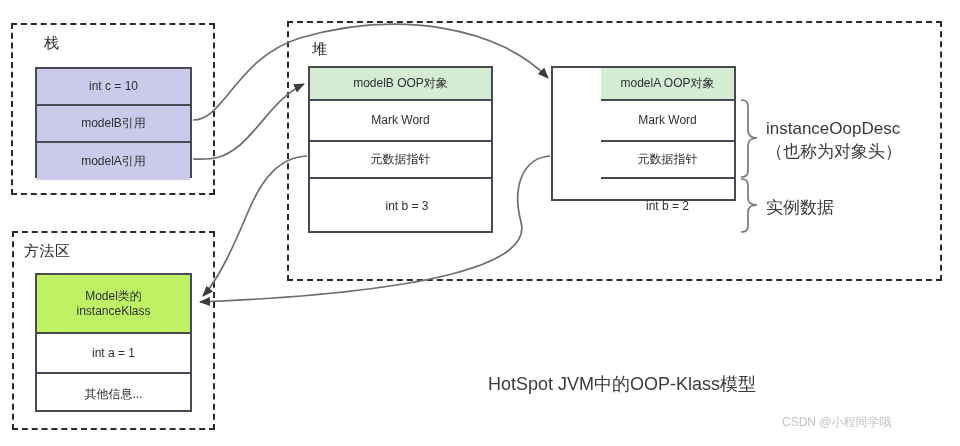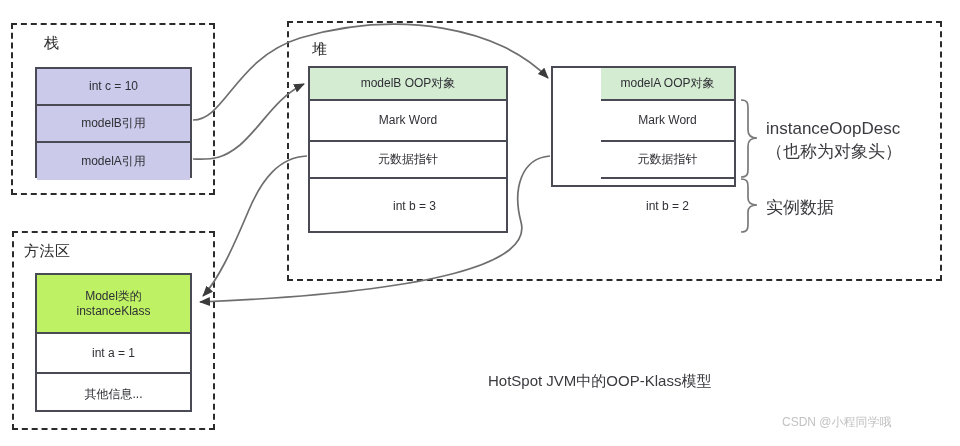--- a/index.html
+++ b/index.html
@@ -52,21 +52,21 @@
   .sidelabel{
     position:absolute;
     font-size:17px;
     color:#3a3a3f;
     line-height:1.35;
     white-space:pre-line;
     text-align:left;
   }
   .caption{
     position:absolute;
-    font-size:15px;
+    font-size:18px;
     color:#3a3a3f;
     white-space:nowrap;
   }
   .watermark{
     position:absolute;
     font-size:12px;
     color:#c2c2c2;
     white-space:nowrap;
   }
 </style>
@@ -83,28 +83,28 @@
 
   <div class="region" style="left:12px;top:231px;width:203px;height:199px;"></div>
   <div class="region-label" style="left:24px;top:242px;">方法区</div>
 
   <div class="tablebox" style="left:35px;top:67px;width:157px;height:111px;">
     <div class="cell lav" style="height:37px;">int c = 10</div>
     <div class="cell lav" style="height:37px;">modelB引用</div>
     <div class="cell lav" style="height:37px;">modelA引用</div>
   </div>
 
-  <div class="tablebox" style="left:308px;top:66px;width:200px;height:167px;">
+  <div class="tablebox" style="left:308px;top:66px;width:185px;height:167px;">
     <div class="cell grn" style="height:33px;">modelB OOP对象</div>
     <div class="cell" style="height:41px;">Mark Word</div>
     <div class="cell" style="height:37px;">元数据指针</div>
     <div class="cell" style="height:55px;padding-left:13px;">int b = 3</div>
   </div>
 
-  <div class="tablebox" style="left:551px;top:66px;width:185px;height:121px;padding-left:48px;">
+  <div class="tablebox" style="left:551px;top:66px;width:185px;height:135px;padding-left:48px;">
     <div class="cell grn" style="height:33px;">modelA OOP对象</div>
     <div class="cell" style="height:41px;">Mark Word</div>
     <div class="cell" style="height:37px;">元数据指针</div>
     <div class="cell" style="height:55px;">int b = 2</div>
   </div>
 
   <div class="tablebox" style="left:35px;top:273px;width:157px;height:139px;">
     <div class="cell pnk" style="height:59px;">Model类的
 instanceKlass</div>
     <div class="cell" style="height:40px;">int a = 1</div>

